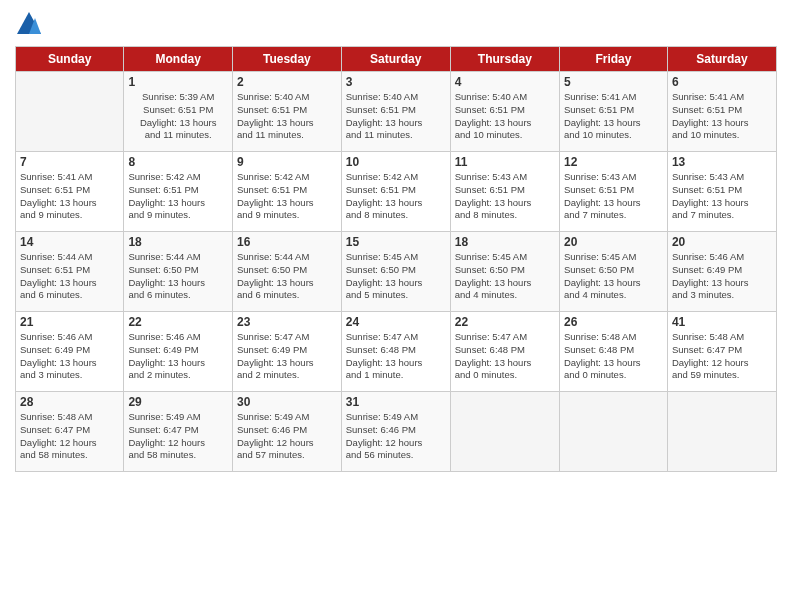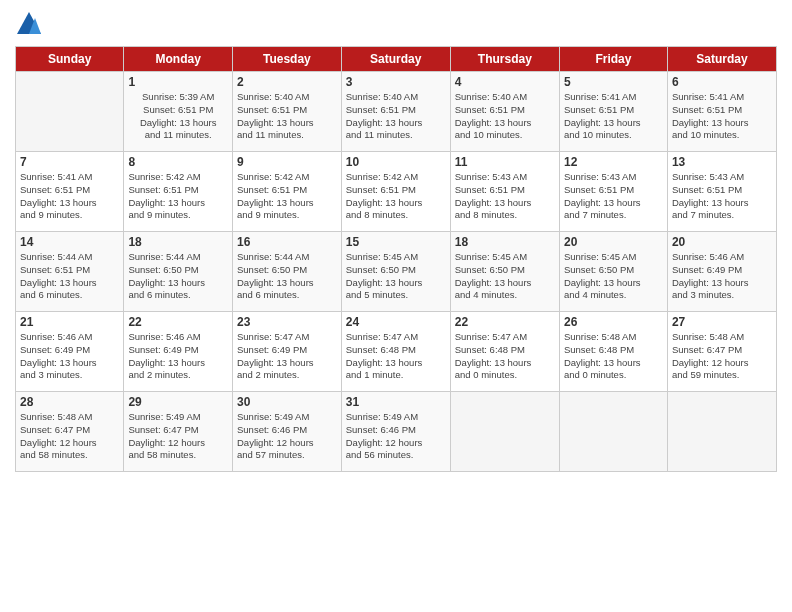--- a/index.html
+++ b/index.html
@@ -319,21 +319,21 @@
 and 0 minutes.</div>
           </td>
           <td>
             <span class="day-num">26</span>
             <div class="cell-info" style="white-space: pre-line;">Sunrise: 5:48 AM
 Sunset: 6:48 PM
 Daylight: 13 hours
 and 0 minutes.</div>
           </td>
           <td>
-            <span class="day-num">27</span>
+            <span class="day-num">41</span>
             <div class="cell-info" style="white-space: pre-line;">Sunrise: 5:48 AM
 Sunset: 6:47 PM
 Daylight: 12 hours
 and 59 minutes.</div>
           </td>
         </tr>
         <tr>
           <td>
             <span class="day-num">28</span>
             <div class="cell-info" style="white-space: pre-line;">Sunrise: 5:48 AM

